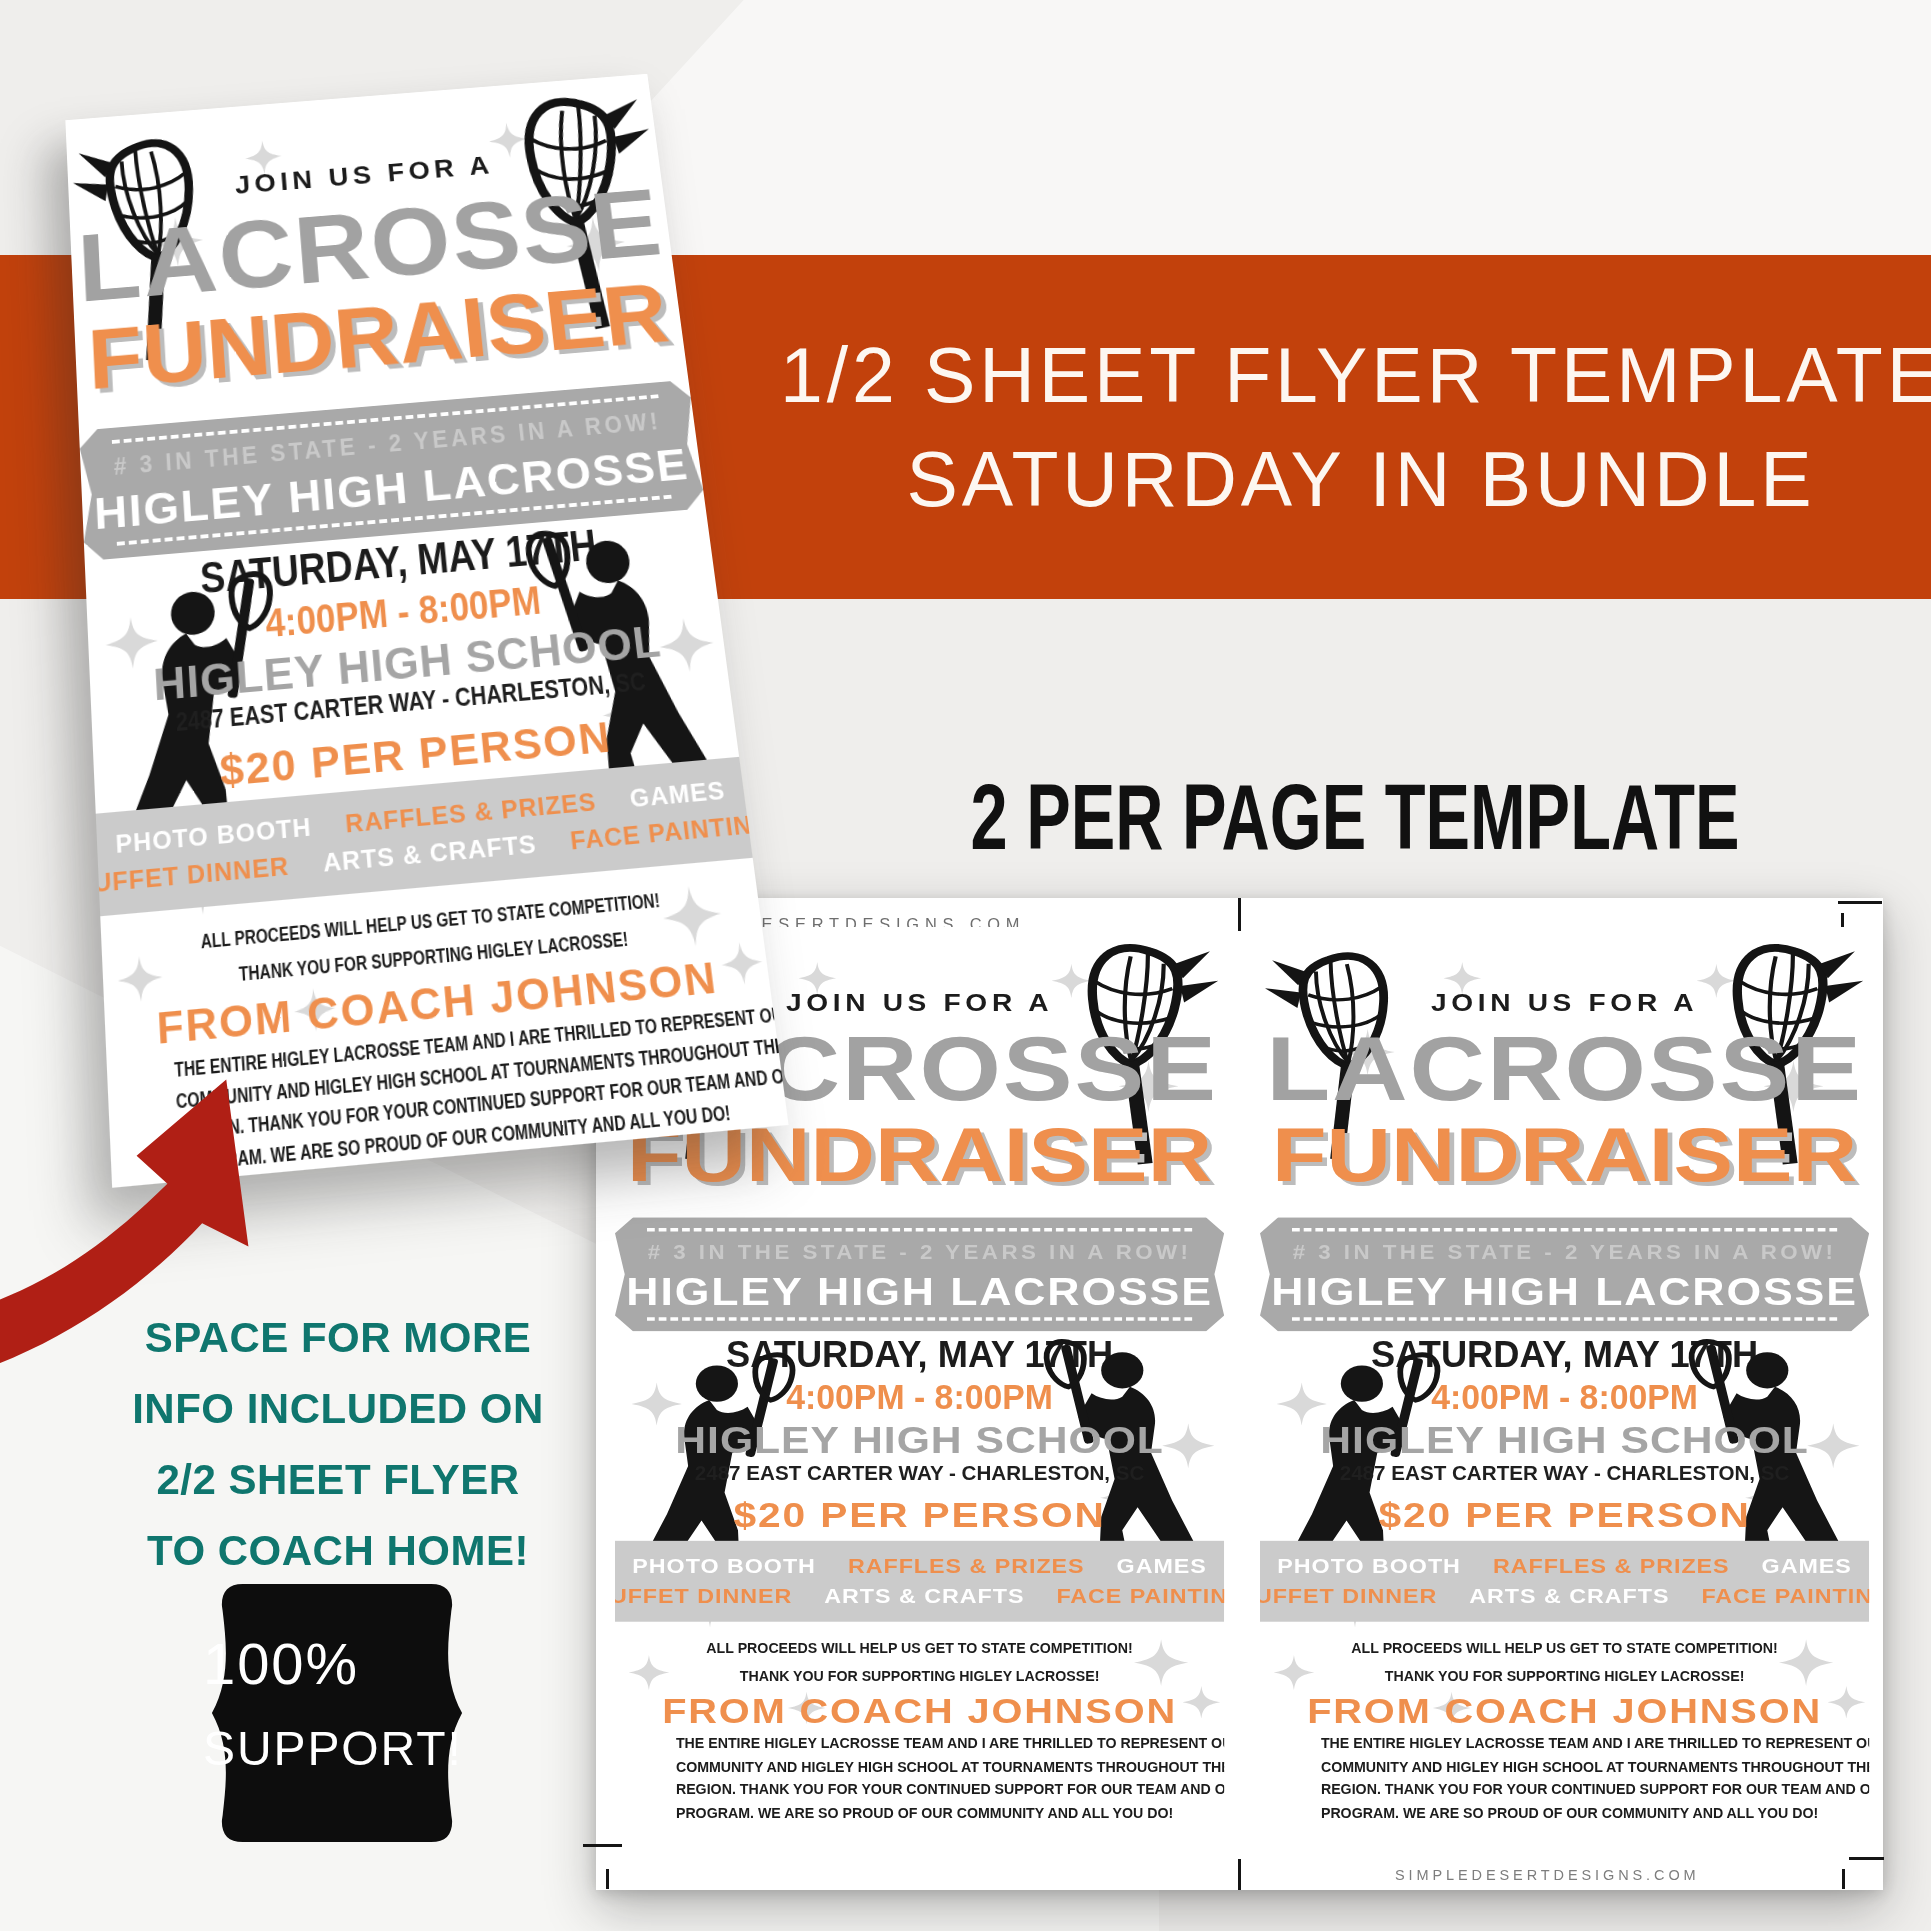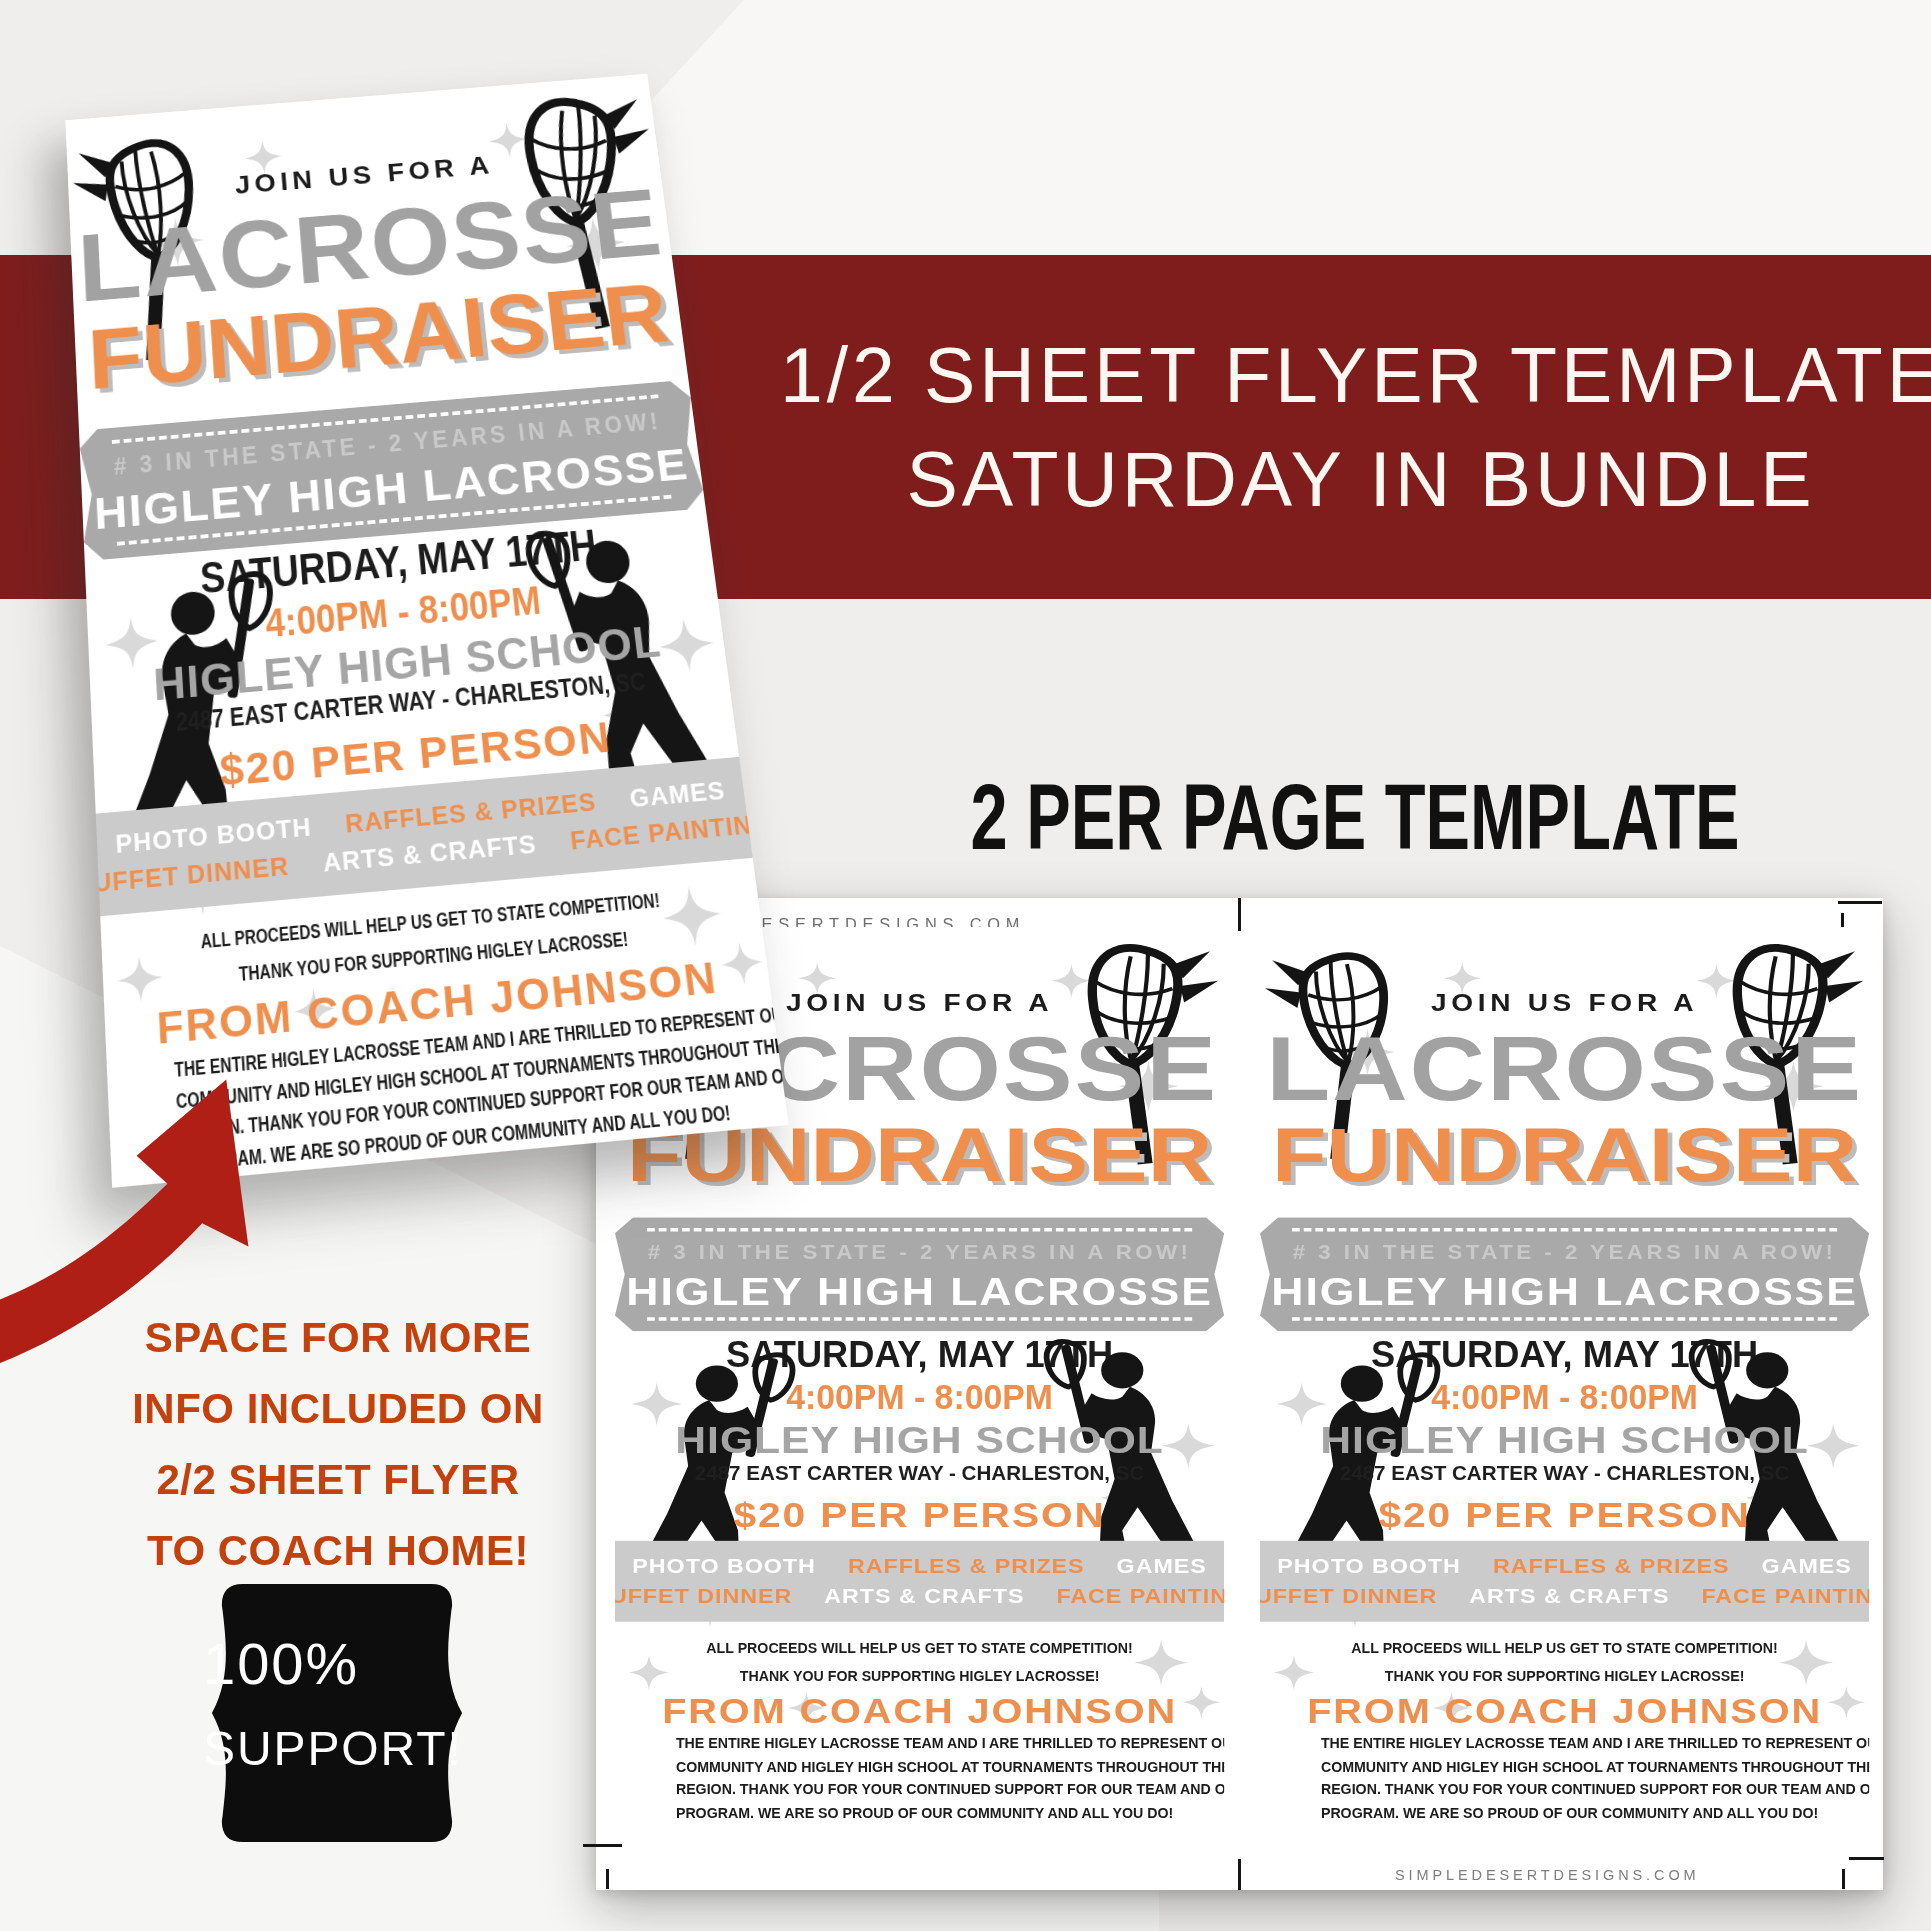--- a/index.html
+++ b/index.html
@@ -8,21 +8,21 @@
 
   
   .bg-shape{position:absolute;background:#ffffff;}
   .bg1{top:0;right:0;width:1448px;height:946px;opacity:.55;
        clip-path:polygon(18% 0,100% 0,100% 60%,0 30%);}
   .bg2{bottom:0;left:0;width:1159px;height:1159px;opacity:.45;
        clip-path:polygon(0 15%,100% 65%,100% 100%,0 100%);}
 
   
   .orange-band{position:absolute;left:0;top:255px;width:1931px;height:344px;
-               background:#7f1d1d;z-index:2;}
+               background:#c2410c;z-index:2;}
   .band-text{position:absolute;left:801px;top:0;width:1120px;height:100%;
              display:flex;flex-direction:column;justify-content:center;align-items:center;
              color:#fdf7f1;font-size:77px;letter-spacing:3.9px;line-height:104px;
              font-weight:400;white-space:nowrap;}
 
   
   .two-per-page{position:absolute;left:874px;top:765px;width:772px;text-align:center;
                 font-size:89px;font-weight:bold;color:#111;white-space:nowrap;
                 transform:scaleX(.75) scaleY(1.05);transform-origin:center;z-index:5;}
 
@@ -86,21 +86,21 @@
   .stick-r{right:11.6px;top:11.6px;width:154px;height:276px;transform:scaleX(-1) rotate(-5deg);}
   .player{position:absolute;}
   .player-l{left:9.7px;top:502px;width:198px;height:352px;}
   .player-r{right:9.7px;top:486px;width:198px;height:352px;transform:scaleX(-1);}
 
   
   .red-arrow{position:absolute;left:-9.7px;top:1057px;width:270px;height:319px;z-index:40;}
 
   
   .space-info{position:absolute;left:82px;top:1302px;width:512px;text-align:center;
-              font-size:42px;font-weight:bold;color:#c2410c;line-height:71px;z-index:20;
+              font-size:42px;font-weight:bold;color:#0f766e;line-height:71px;z-index:20;
               letter-spacing:0.5px;}
   .badge{position:absolute;left:203px;top:1574px;width:268px;height:278px;z-index:20;}
   .badge svg{position:absolute;inset:0;width:100%;height:100%;}
   .badge-text{position:absolute;inset:0;text-align:left;color:#fff;}
   .badge-line1{position:absolute;left:0;right:0;top:56px;font-size:58px;letter-spacing:1.9px;}
   .badge-line2{position:absolute;left:0;right:0;top:147px;font-size:48px;letter-spacing:1.9px;}
 </style>
 </head>
 <body>
 

